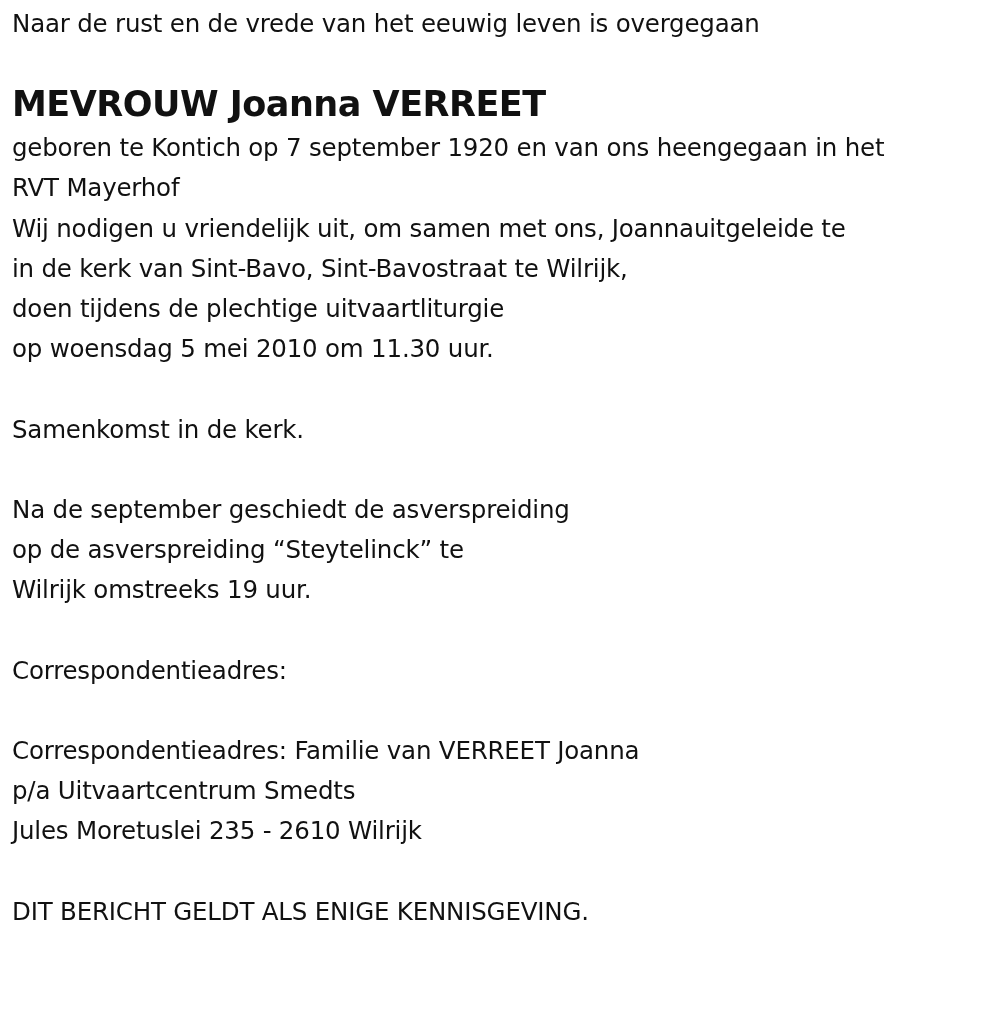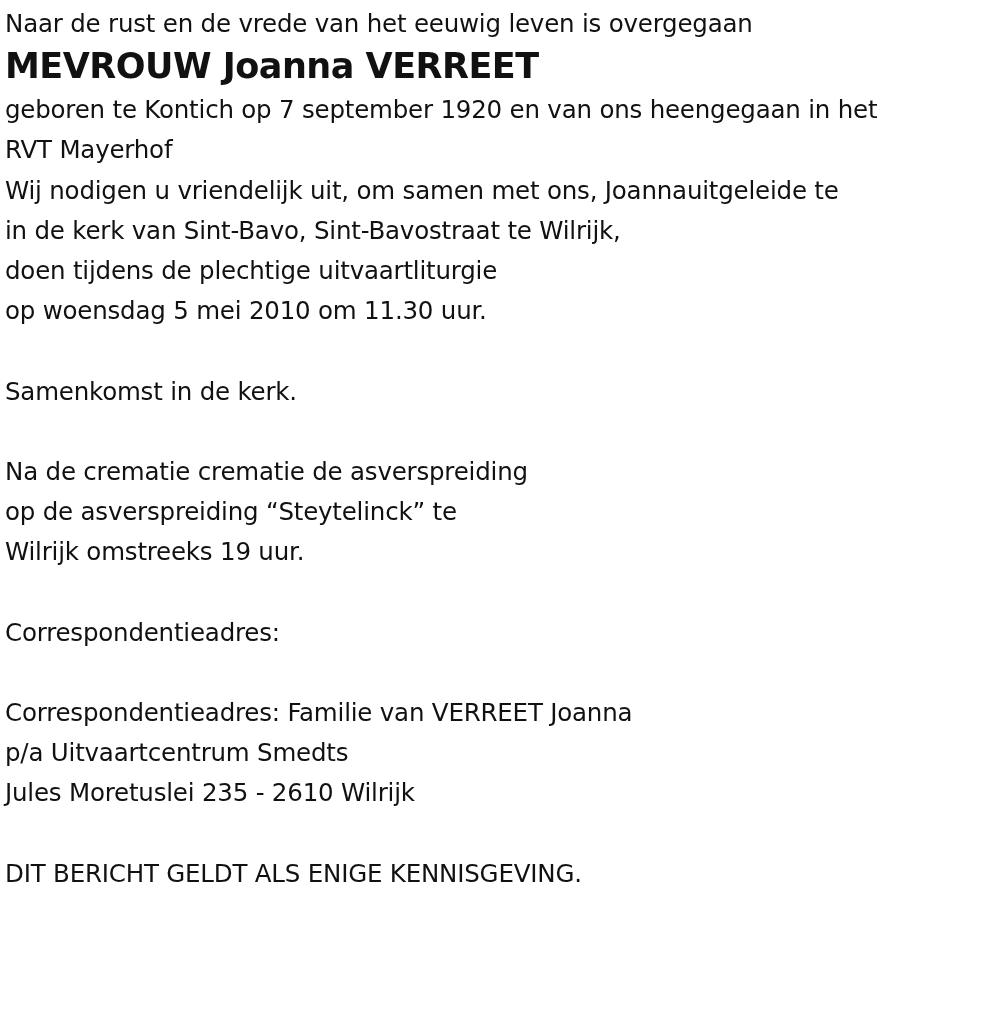--- a/index.html
+++ b/index.html
@@ -1,42 +1,42 @@
 <!DOCTYPE html>
 <html><head>
 <meta charset="utf-8">
 <style>
   html, body { margin:0; padding:0; background:#ffffff; }
   body { width:1000px; height:1024px; overflow:hidden; position:relative;
          font-family:"DejaVu Sans", sans-serif; color:#111111; }
-  .doc { position:absolute; left:5px; top:0; width:985px; }
+  .doc { position:absolute; left:12px; top:0; width:985px; }
   .line { font-size:24.5px; line-height:40.2px; height:40.2px; white-space:nowrap; letter-spacing:-0.2px; }
   .gap { height:40.2px; }
   .intro { margin-top:4px; }
-  .title { font-size:35px; font-weight:bold; line-height:44px; height:44px; margin-bottom:2px; letter-spacing:-0.5px; white-space:nowrap; }
+  .title { font-size:35px; font-weight:bold; line-height:44px; height:44px; margin-top:38px; margin-bottom:2px; letter-spacing:-0.5px; white-space:nowrap; }
 </style>
 </head>
 <body>
 
 <div class="doc">
   <div class="line intro">Naar de rust en de vrede van het eeuwig leven is overgegaan</div>
   <div class="title">MEVROUW Joanna VERREET</div>
 
   <div class="line">geboren te Kontich op 7 september 1920 en van ons heengegaan in het</div>
   <div class="line">RVT Mayerhof</div>
   <div class="line">Wij nodigen u vriendelijk uit, om samen met ons, Joannauitgeleide te</div>
   <div class="line">in de kerk van Sint-Bavo, Sint-Bavostraat te Wilrijk,</div>
   <div class="line">doen tijdens de plechtige uitvaartliturgie</div>
   <div class="line">op woensdag 5 mei 2010 om 11.30 uur.</div>
 
   <div class="gap"></div>
   <div class="line">Samenkomst in de kerk.</div>
 
   <div class="gap"></div>
-  <div class="line">Na de crematie crematie de asverspreiding</div>
+  <div class="line">Na de september geschiedt de asverspreiding</div>
   <div class="line">op de asverspreiding “Steytelinck” te</div>
   <div class="line">Wilrijk omstreeks 19 uur.</div>
 
   <div class="gap"></div>
   <div class="line">Correspondentieadres:</div>
 
   <div class="gap"></div>
   <div class="line">Correspondentieadres: Familie van VERREET Joanna</div>
   <div class="line">p/a Uitvaartcentrum Smedts</div>
   <div class="line">Jules Moretuslei 235 - 2610 Wilrijk</div>

